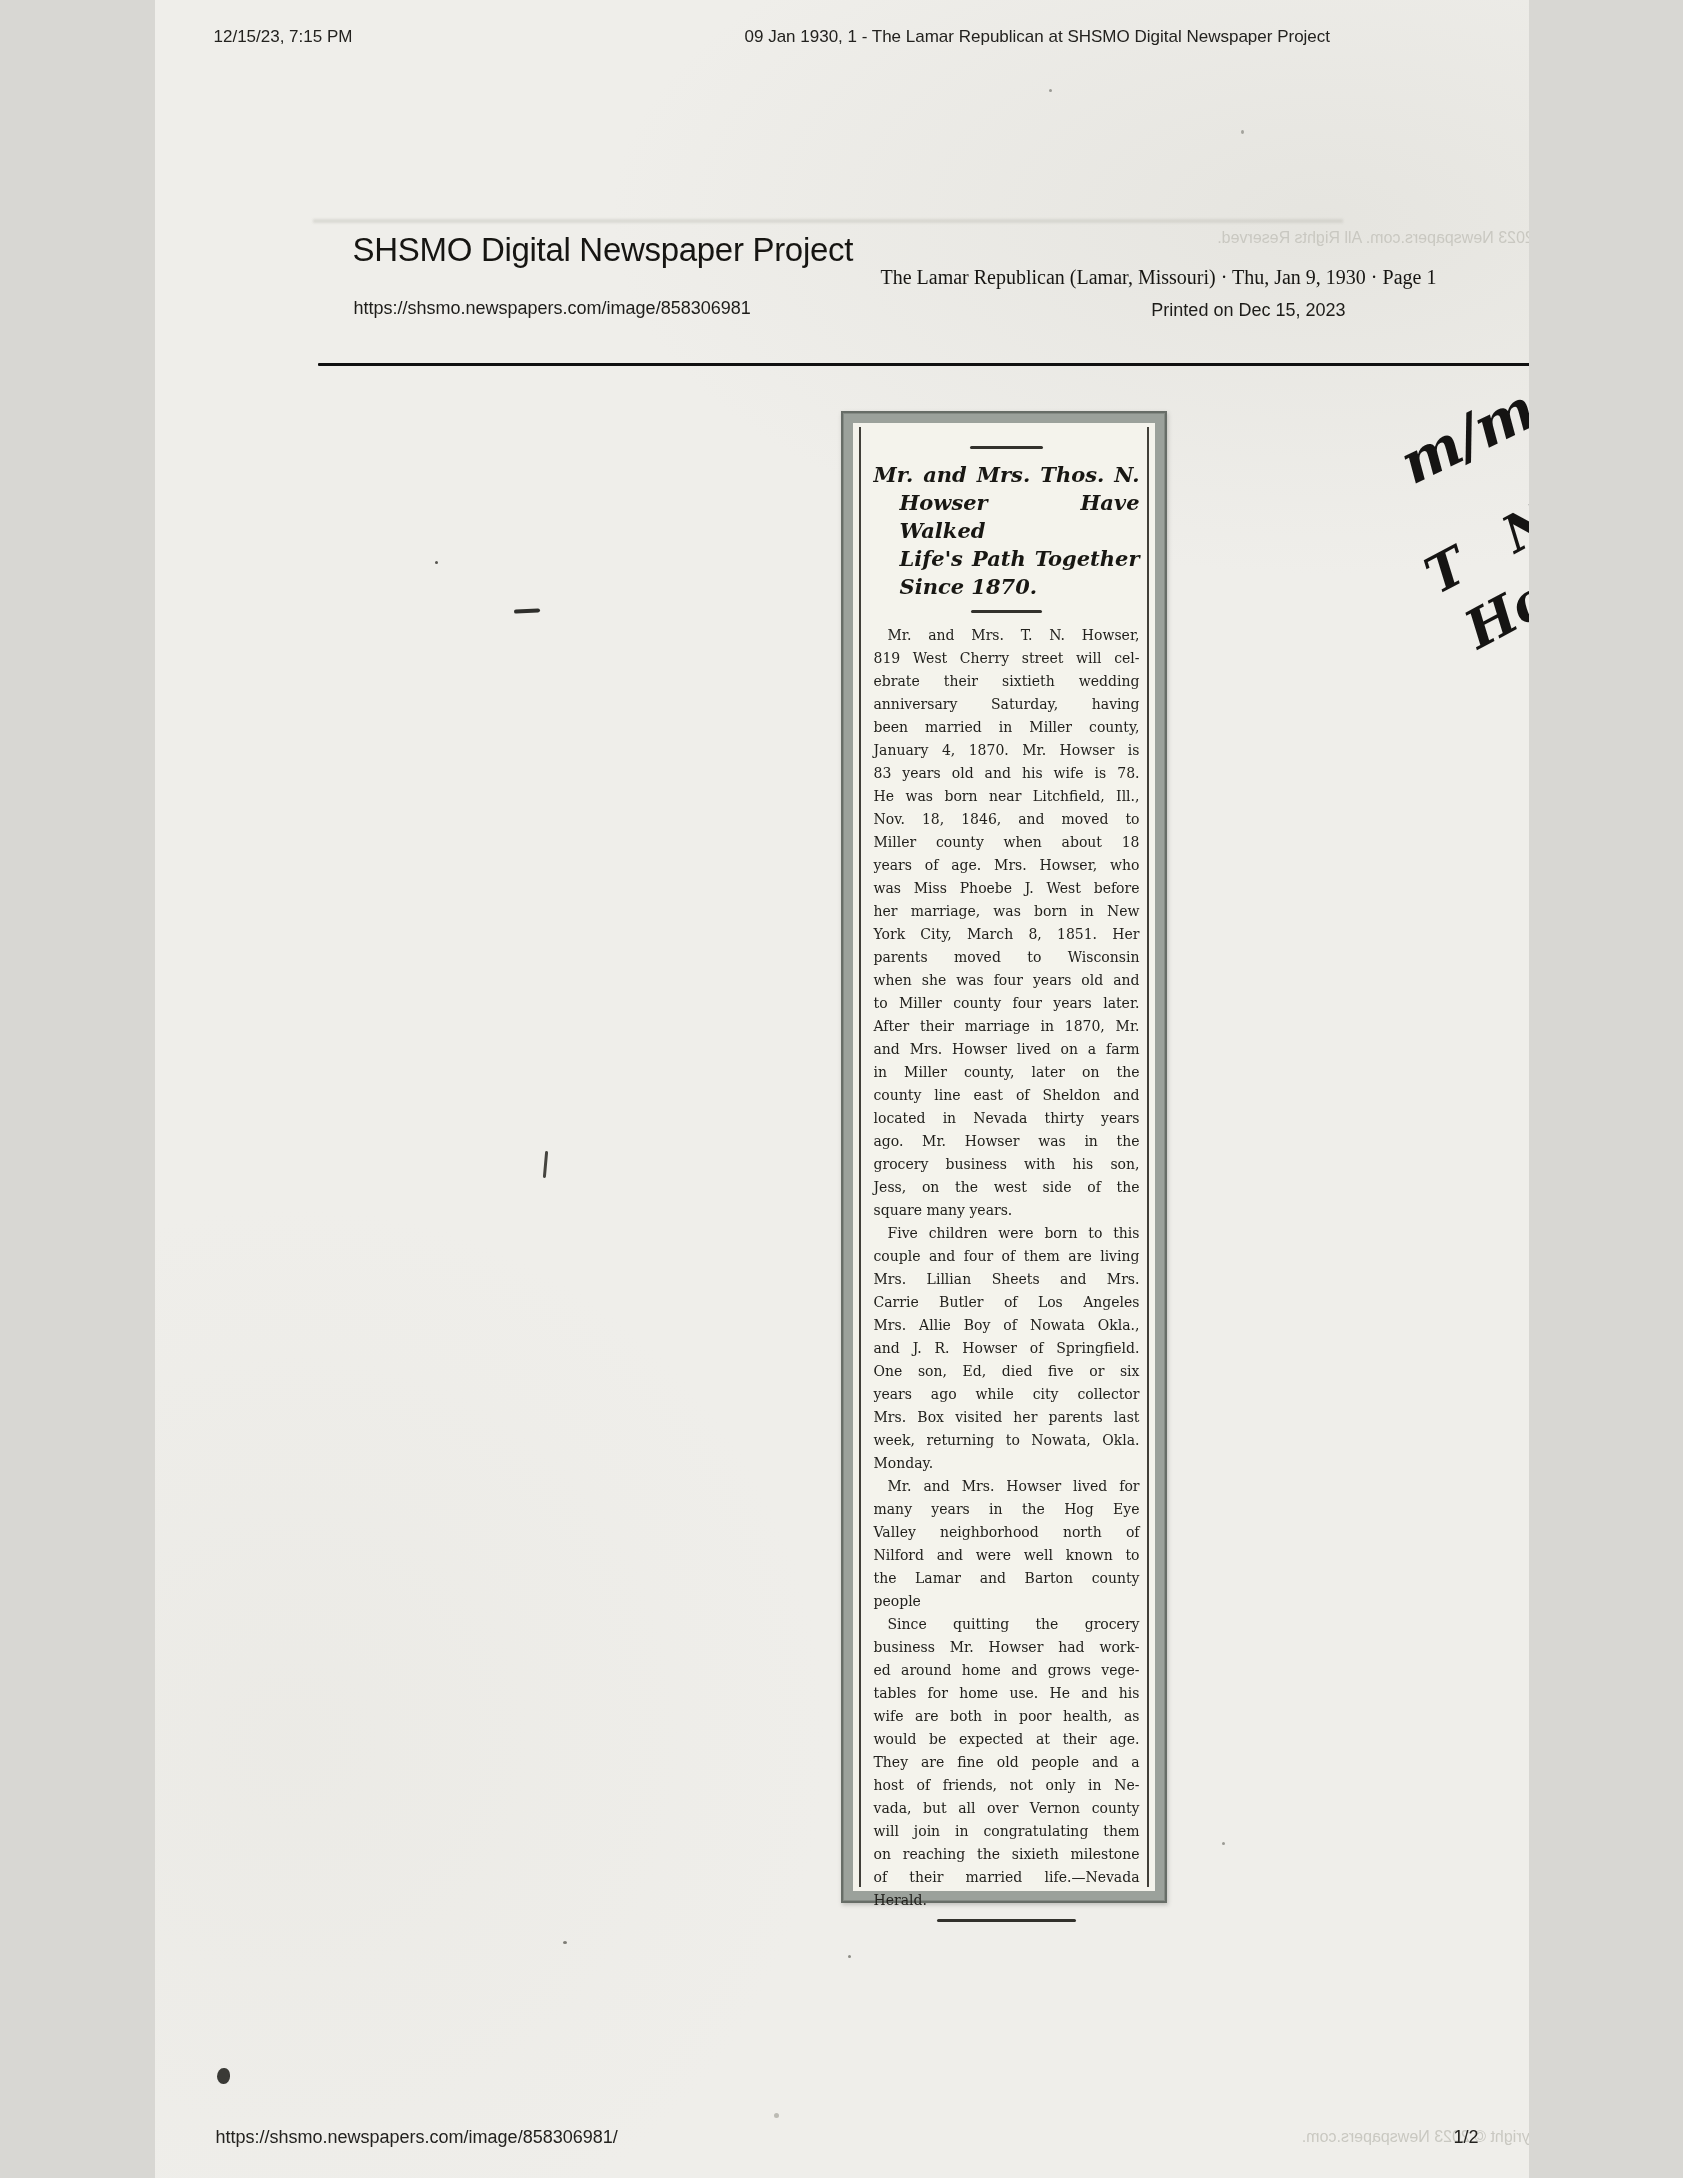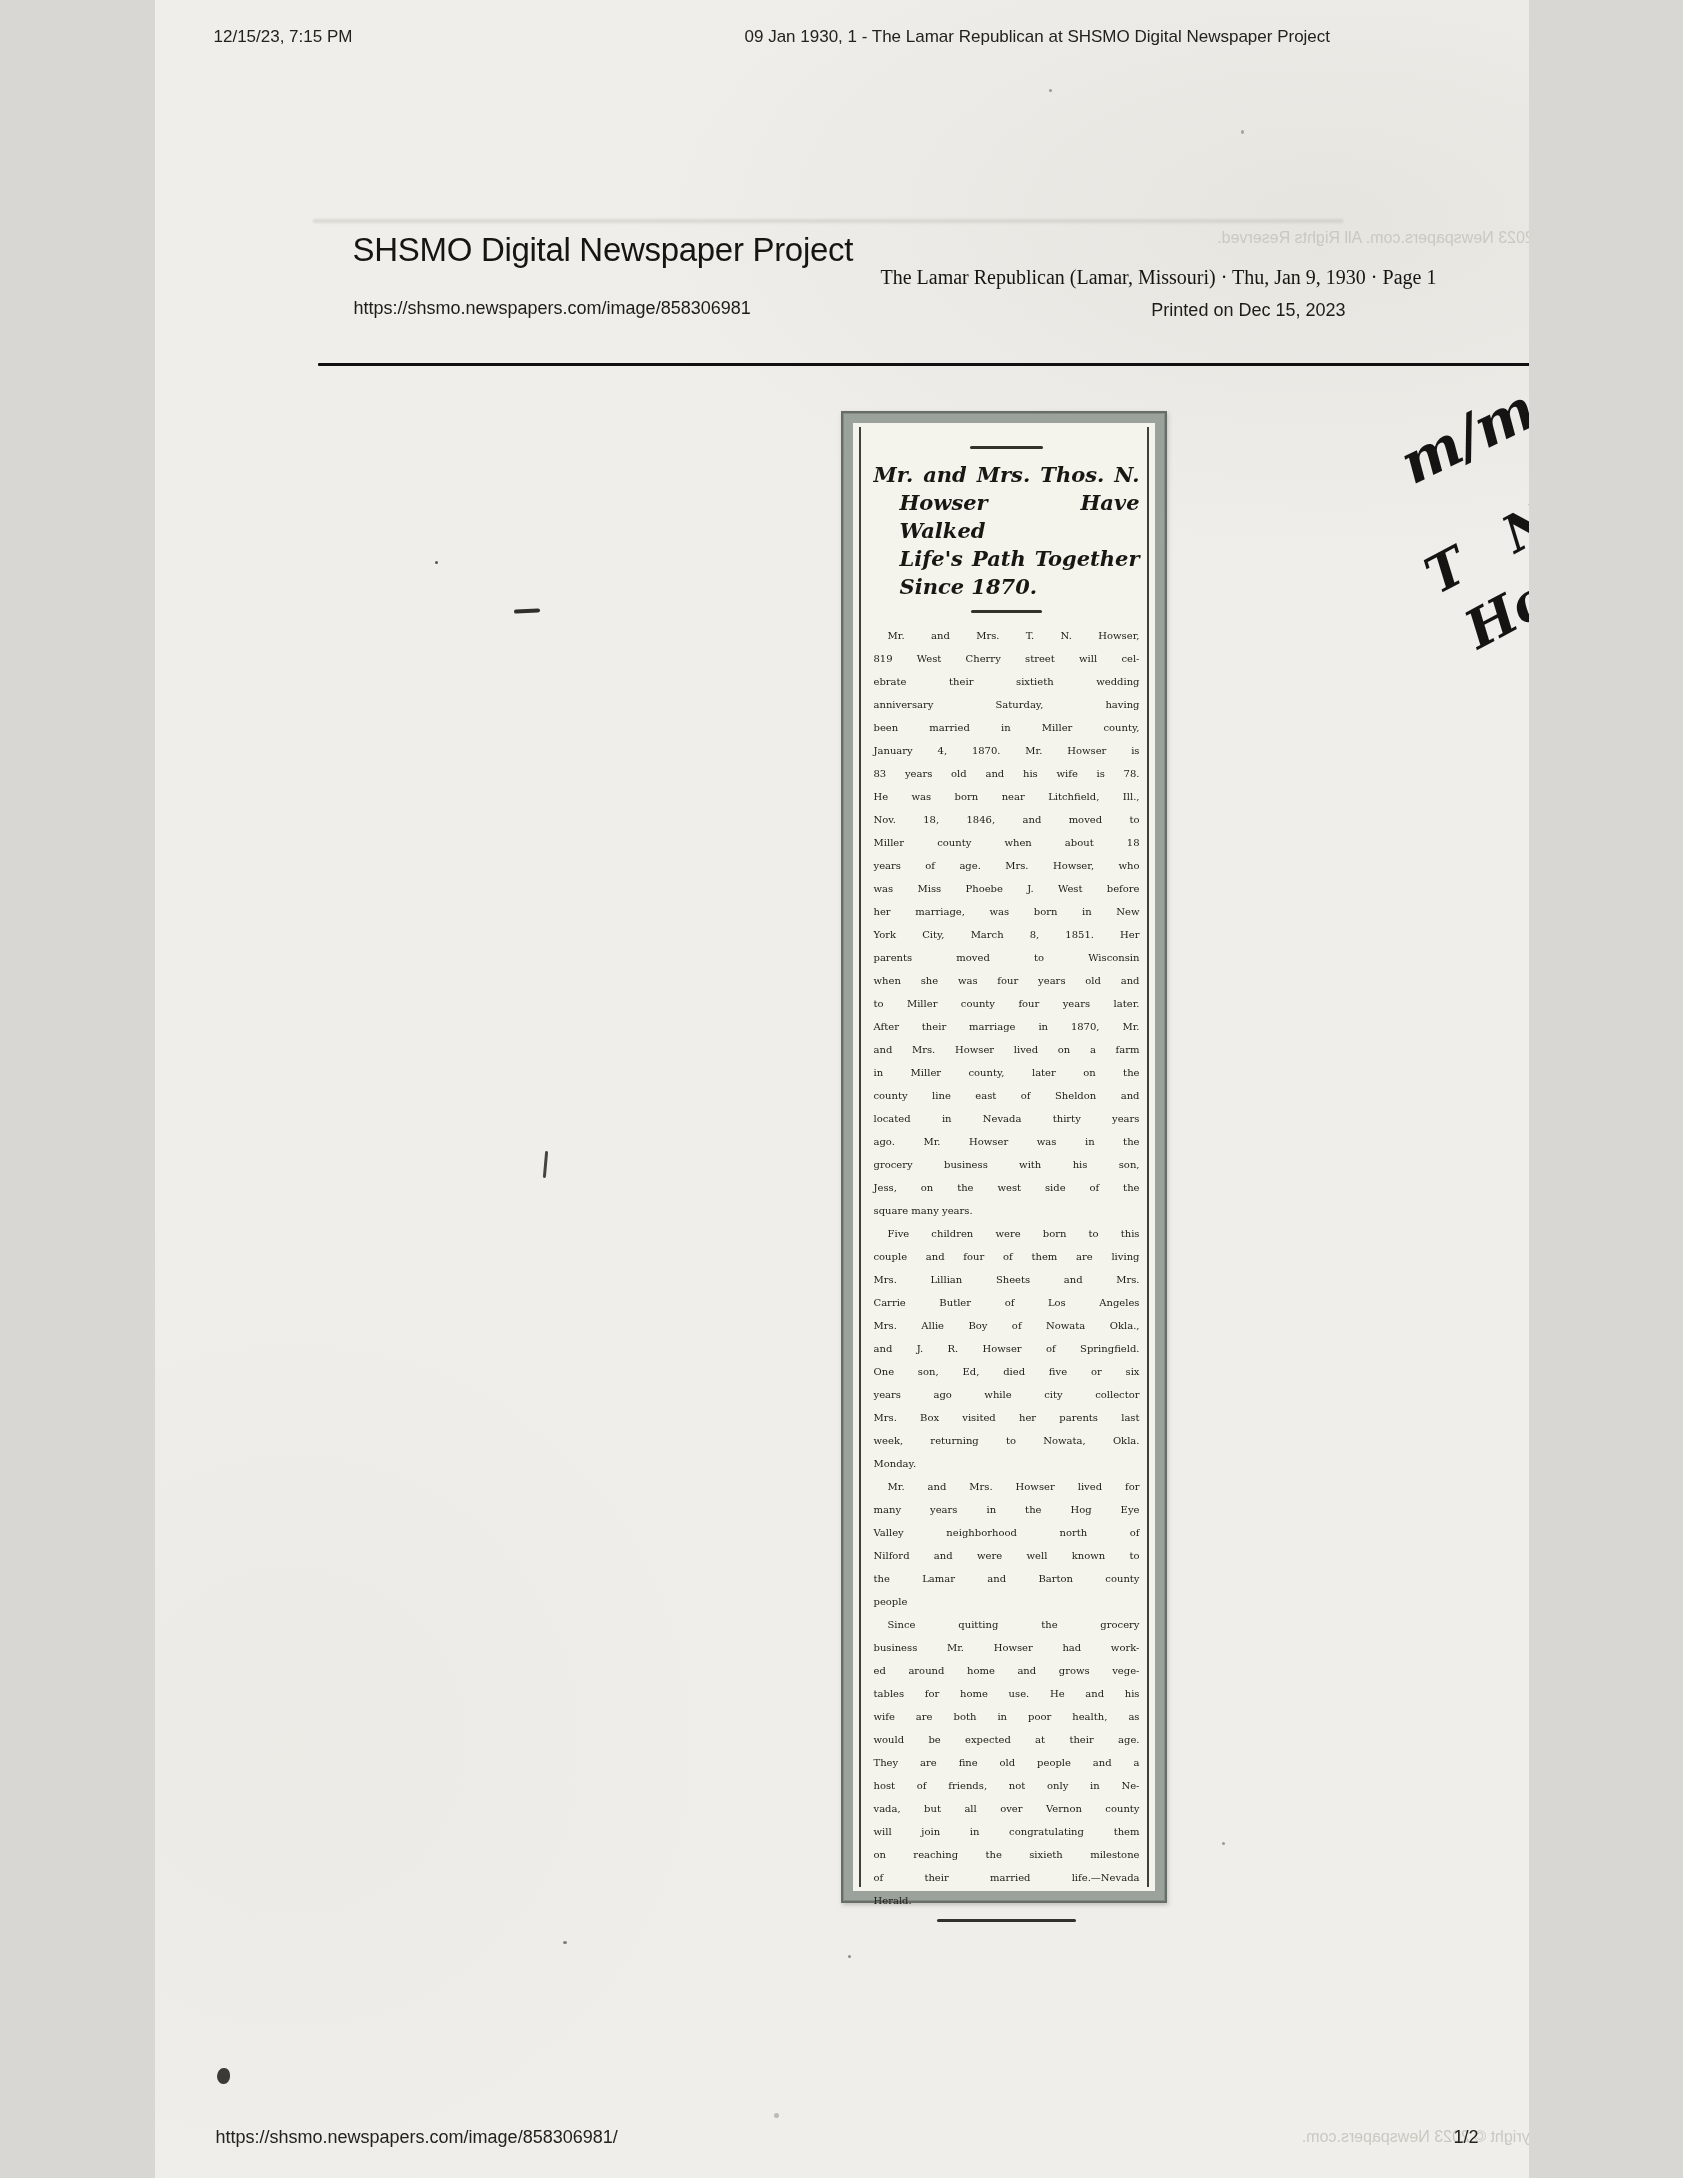--- a/index.html
+++ b/index.html
@@ -56,21 +56,21 @@
     font-family:"DejaVu Serif","Liberation Serif",serif;
     font-style:italic;font-weight:bold;
     font-size:21px;line-height:28px;color:#181713;
   }
   .hl-line{text-align:justify;text-align-last:justify;padding-left:26px;}
   .hl-line.first{padding-left:0;}
   .hl-line.last{text-align-last:left;}
   .article{
     margin-top:11px;
     font-family:"DejaVu Serif","Liberation Serif",serif;
-    font-size:10px;line-height:23px;color:#22211d;
+    font-size:14px;line-height:23px;color:#22211d;
   }
   .b-line{text-align:justify;text-align-last:justify;}
   .b-line.first{text-indent:14px;}
   .b-line.last{text-align-last:left;}
 
   
   .hw{
     font-family:"DejaVu Serif","Liberation Serif",serif;
     font-style:italic;font-weight:bold;color:#151413;
     white-space:nowrap;transform-origin:0 50%;

